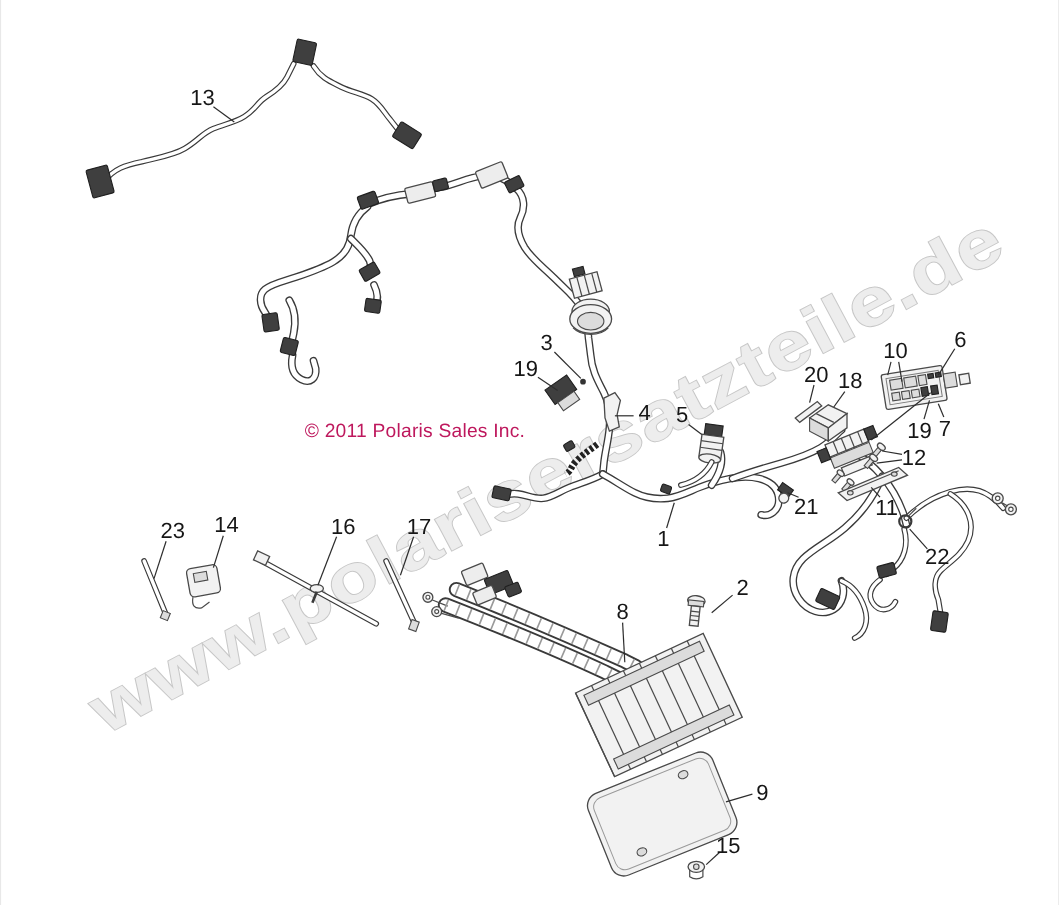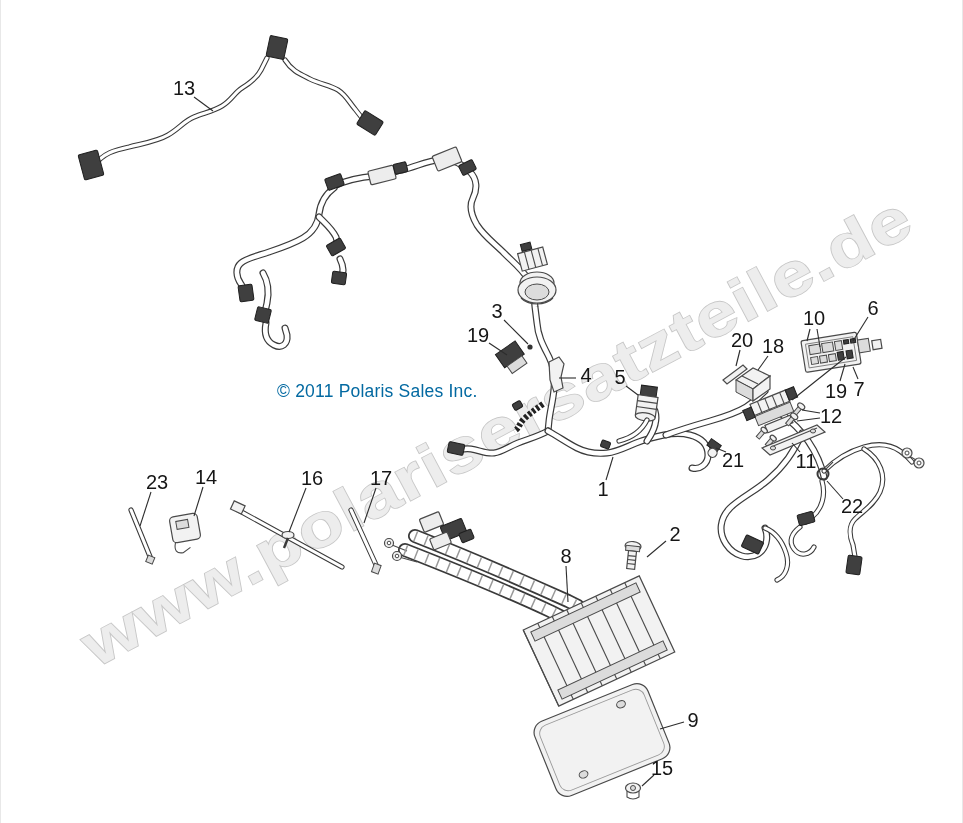--- a/index.html
+++ b/index.html
@@ -22,21 +22,21 @@
   .part-m{fill:#dcdcdc;stroke:#4a4a4a;stroke-width:1}
   .part-d{fill:#3f3f3f;stroke:#1f1f1f;stroke-width:1}
   .pline{fill:none;stroke:#4a4a4a;stroke-width:1.1}
   .leader{stroke:#2d2d2d;stroke-width:1.1}
   .callout{font:20px "Liberation Sans",sans-serif;fill:#161616;text-anchor:middle}
   .watermark-text{
     font-family:"Liberation Sans",sans-serif;font-weight:bold;font-size:61px;
     fill:#ededed;stroke:#c7c7c7;stroke-width:1.6;paint-order:stroke;letter-spacing:1px;
   }
   .copyright{
-    position:absolute;left:276px;top:381px;font-size:17.5px;color:#0369a1;
+    position:absolute;left:276px;top:381px;font-size:17.5px;color:#be185d;
     letter-spacing:.2px;white-space:nowrap;
   }
 </style>
 </head>
 <body>
 
 <div class="stage">
   <svg width="963" height="823" viewBox="0 0 963 823">
 
     <text class="watermark-text" x="95" y="668" transform="rotate(-28 95 668)" textLength="930" lengthAdjust="spacingAndGlyphs">www.polarisersatzteile.de</text>

